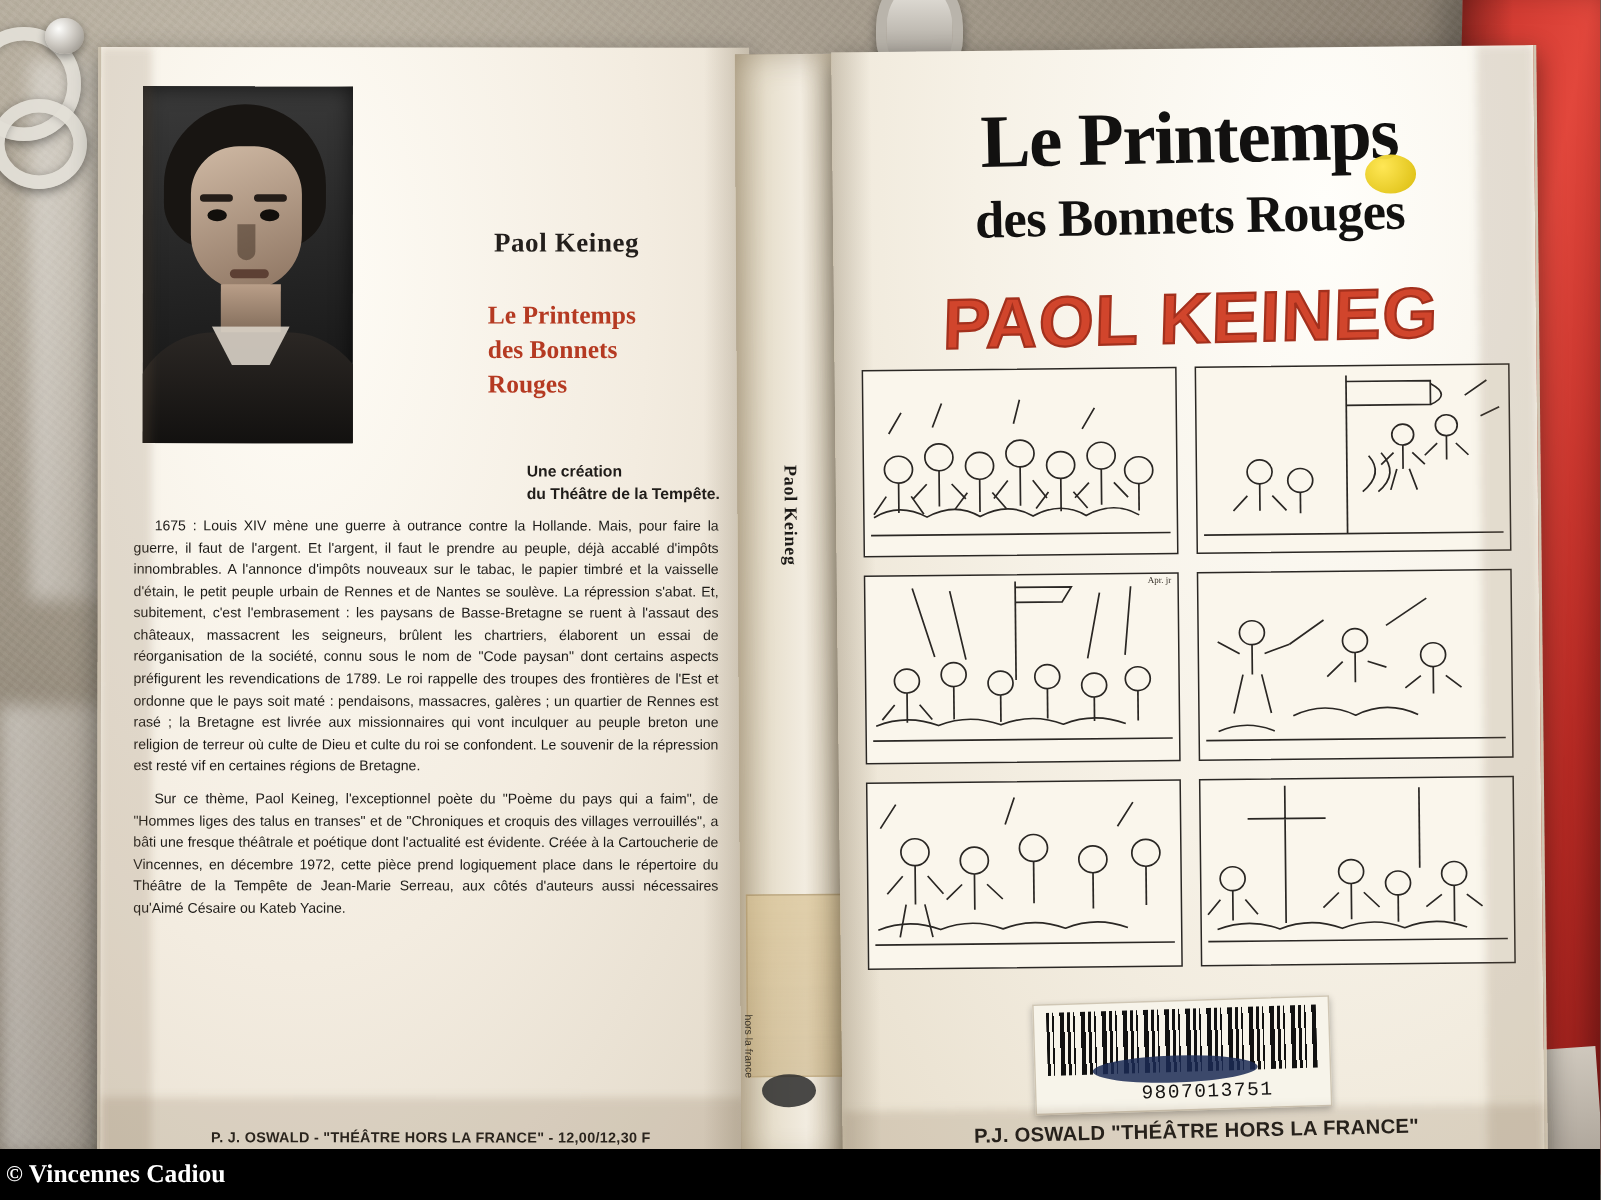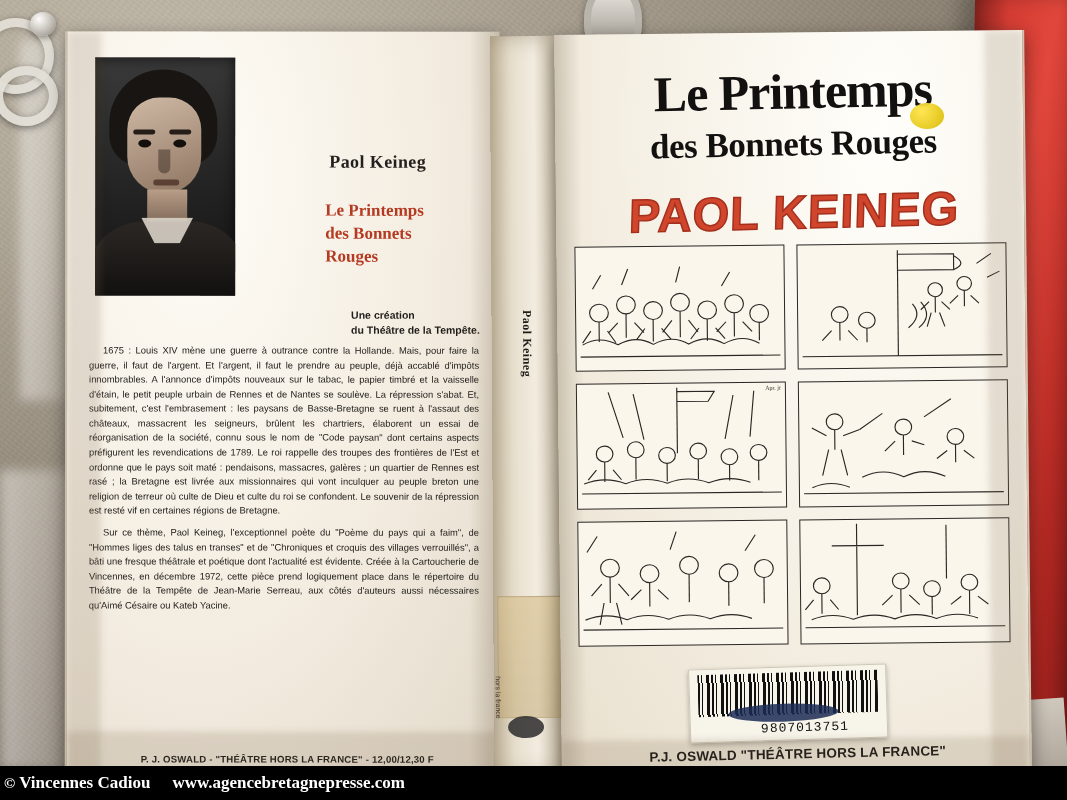--- a/index.html
+++ b/index.html
@@ -713,15 +713,14 @@
       <div class="fc-footer">P.J. OSWALD "THÉÂTRE HORS LA FRANCE"</div>
 
       <div class="wear" style="left:430px;top:0;width:38px;height:742px;"></div>
       <div class="wear" style="left:0;top:706px;width:468px;height:36px;"></div>
     </div>
   </div>
 
   <div id="watermark">
     <span class="wm-text wm-c">©</span>
     <span class="wm-text">Vincennes Cadiou</span>
-    <span class="wm-text" style="padding-left:22px;">www.agencebretagnepresse.com</span>
   </div>
 </div>
 
 </body></html>

